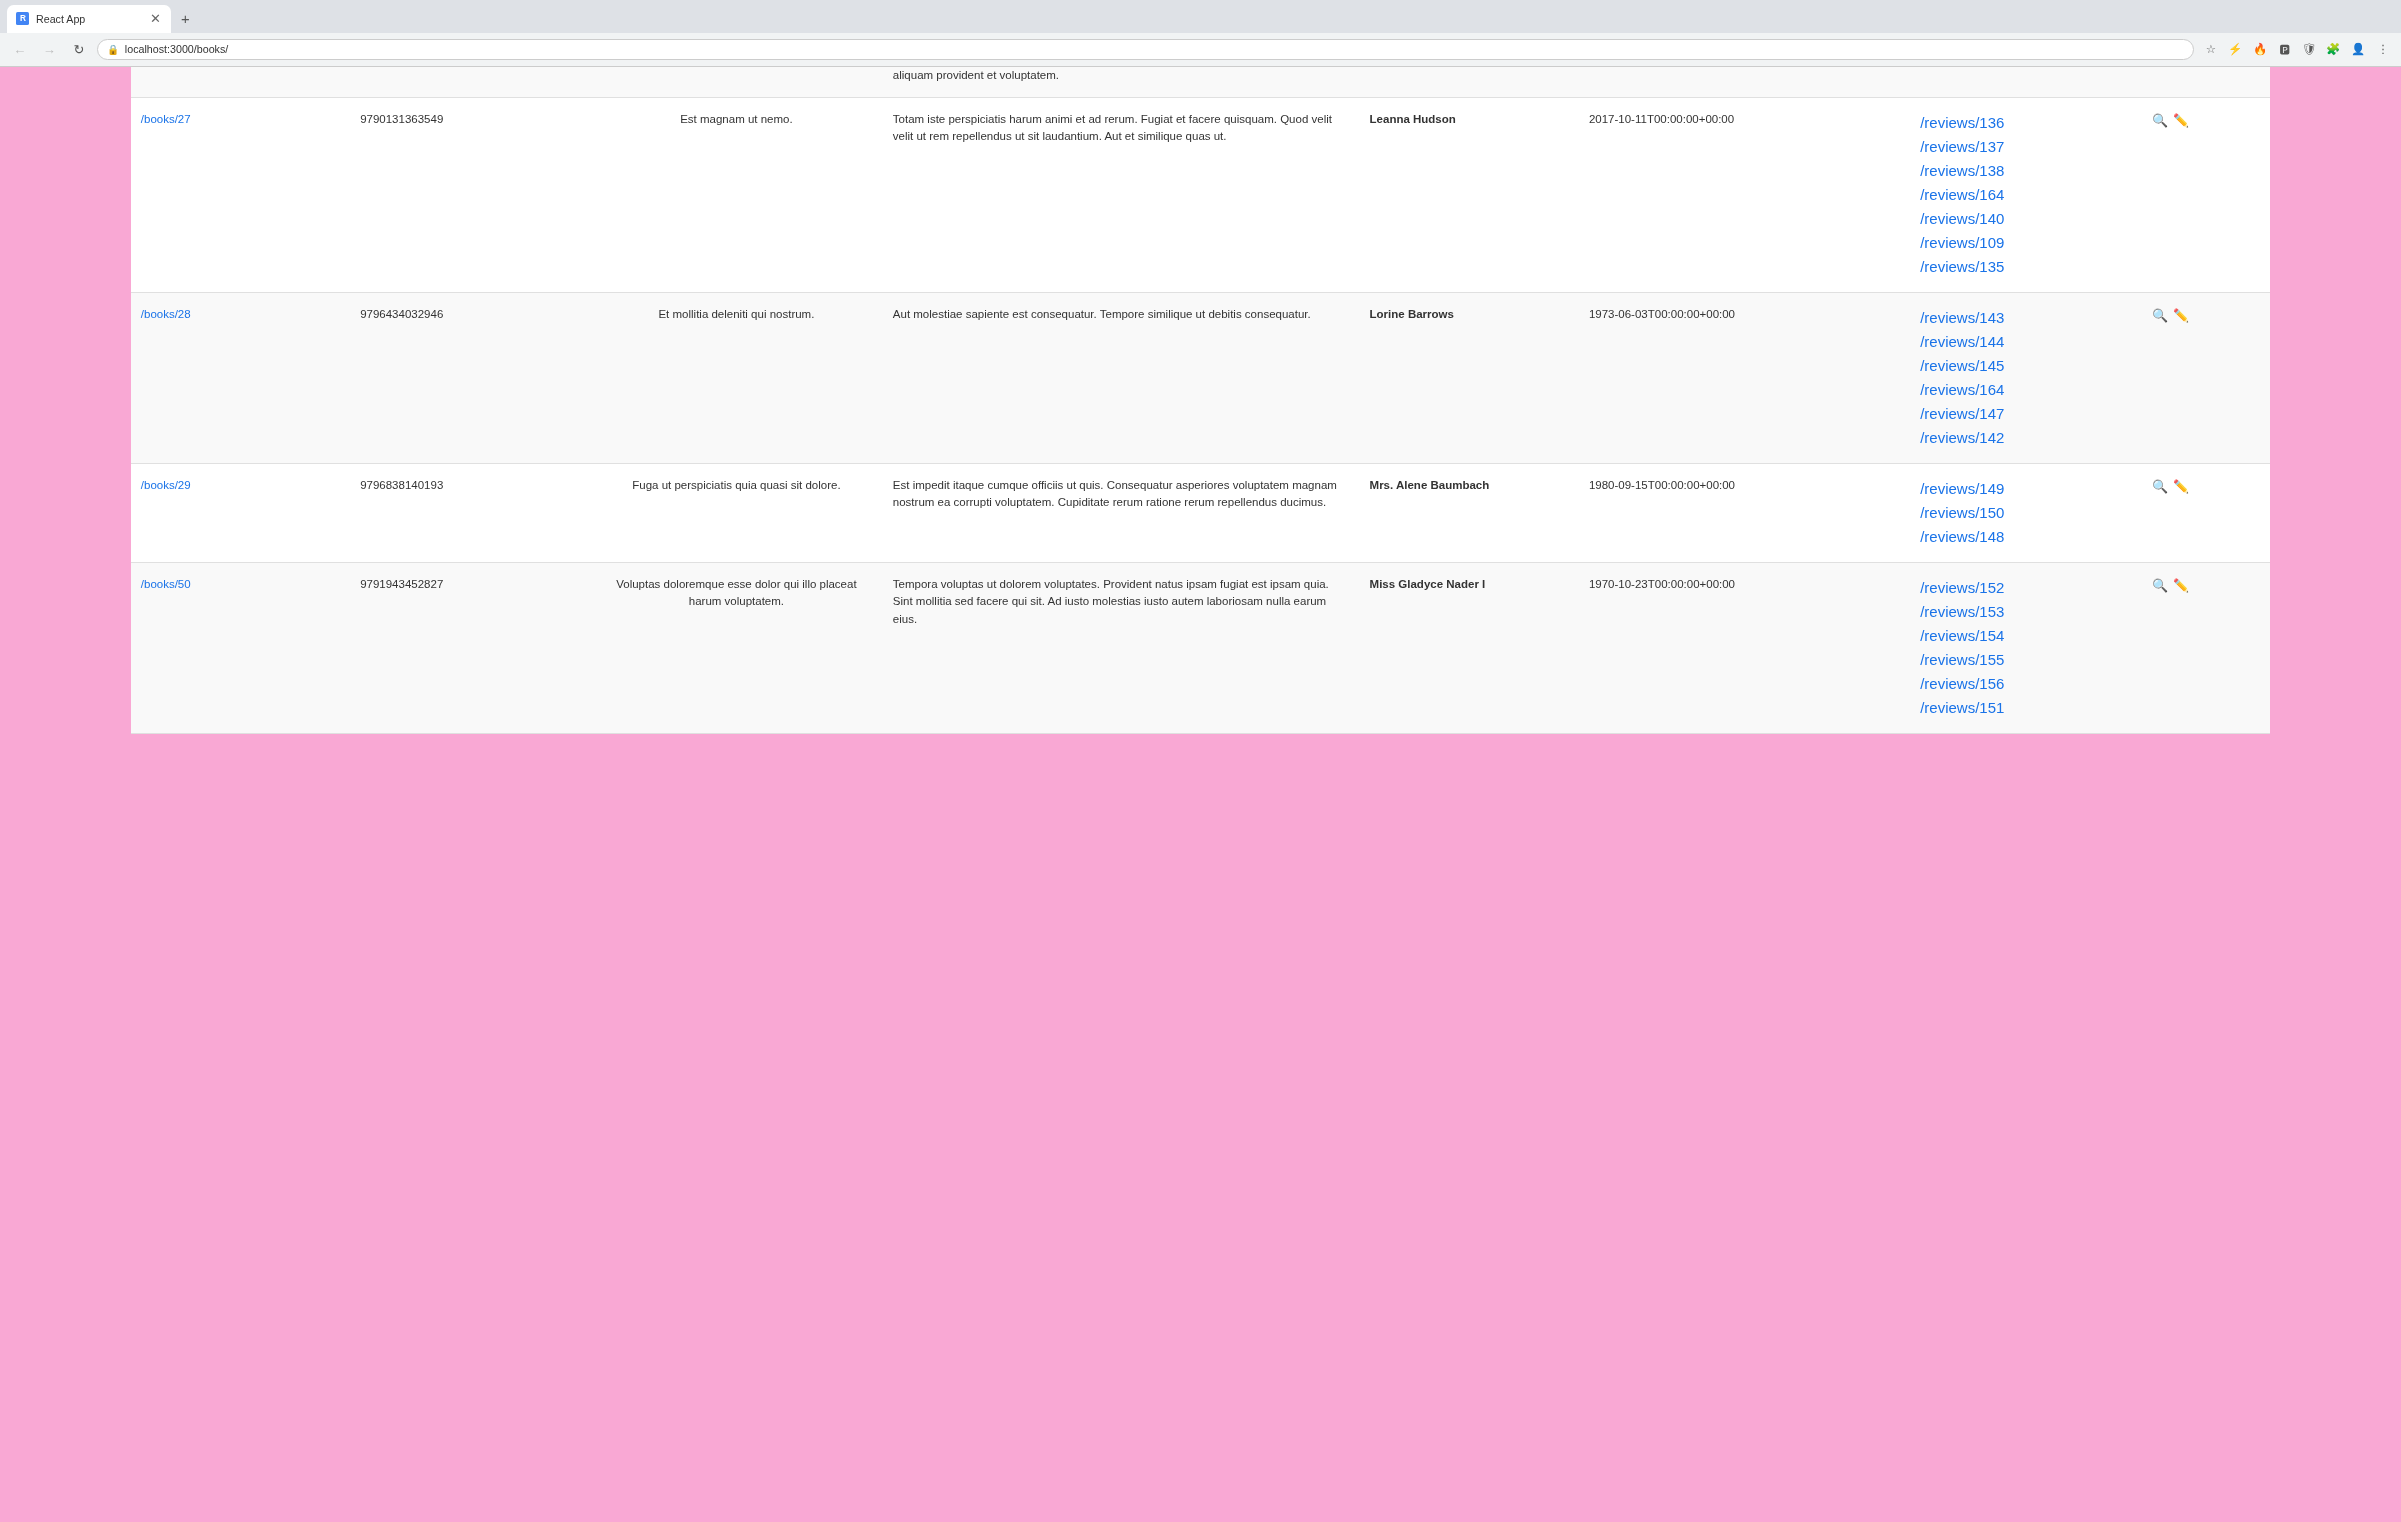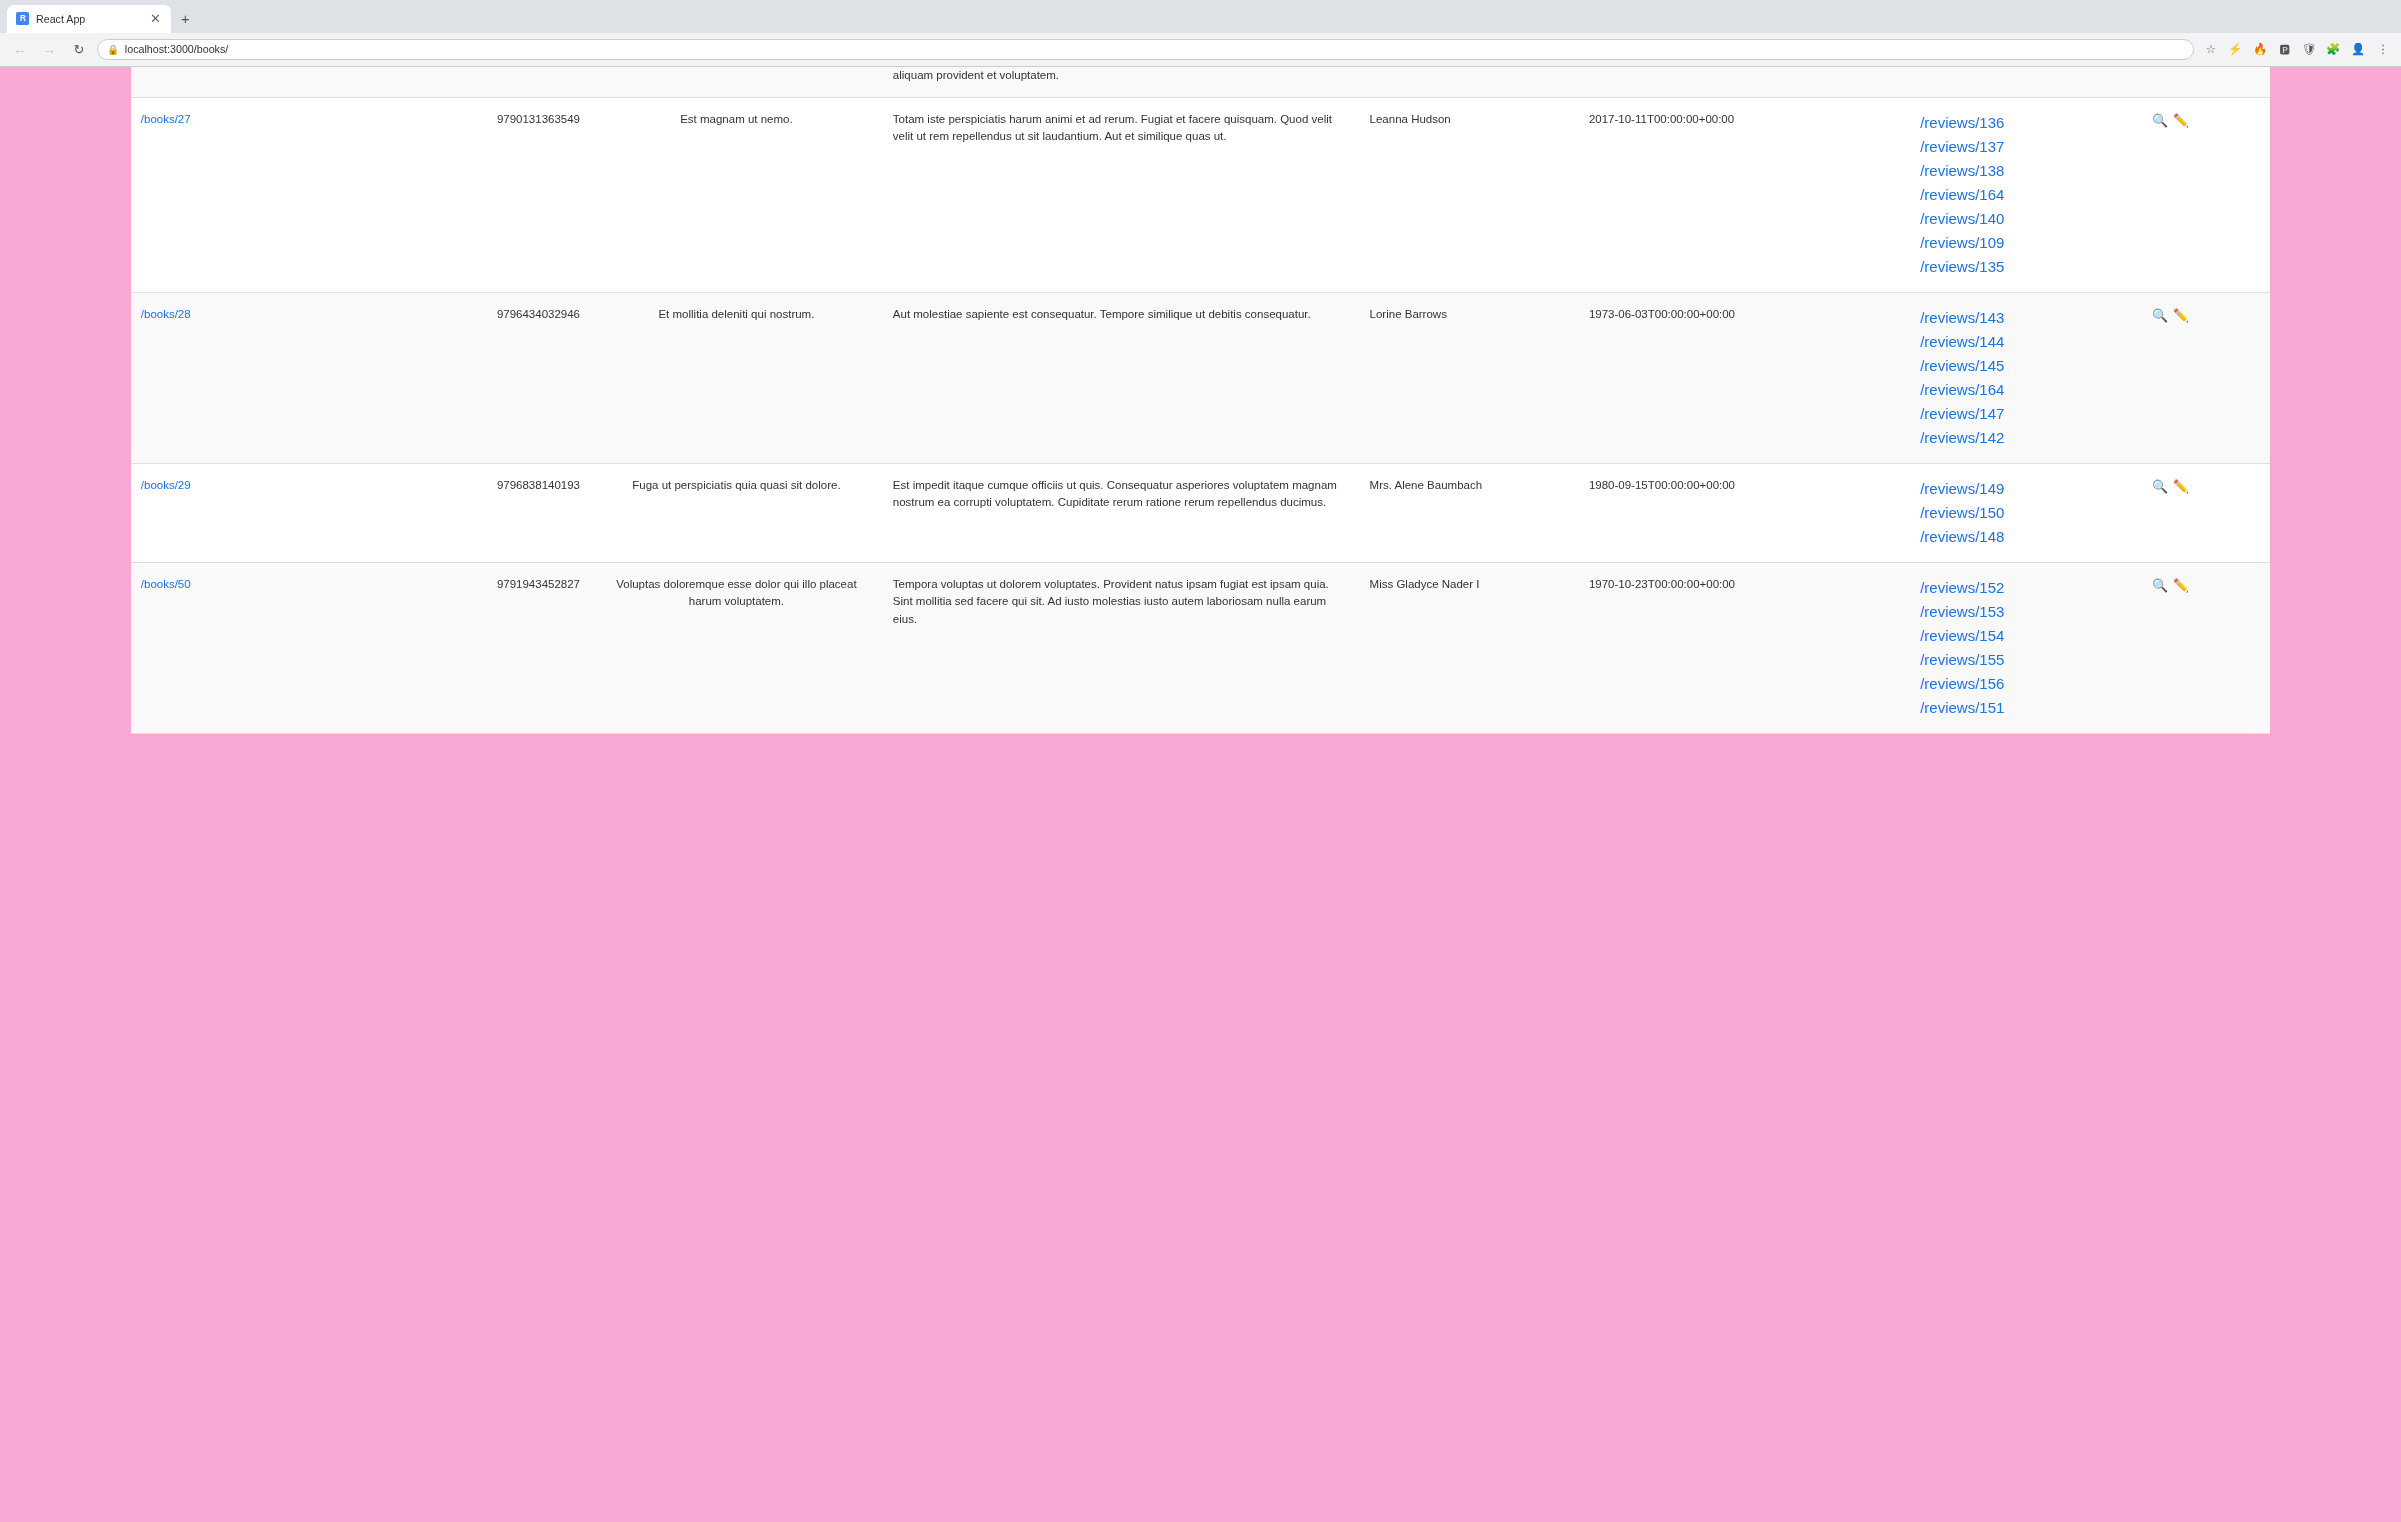--- a/index.html
+++ b/index.html
@@ -117,24 +117,24 @@
       background: #fff;
     }
     .books-table td {
       padding: 13px 9.8px;
       vertical-align: top;
       font-size: 11.5px;
       color: #333;
       line-height: 1.5;
     }
     .books-table .col-url { width: 98px; }
-    .books-table .col-isbn { width: 107px; text-align: right; }
+    .books-table .col-isbn { width: 107px; }
     .books-table .col-title { width: 131px; text-align: center; }
     .books-table .col-description { width: 213px; }
-    .books-table .col-author { width: 98px; }
+    .books-table .col-author { width: 98px; font-weight: bold; }
     .books-table .col-date { width: 148px; }
     .books-table .col-reviews { width: 98px; }
     .books-table .col-actions { width: 49px; }
 
     .link-blue {
       color: #1a73e8;
       text-decoration: none;
       text-align: center;
     }
 

